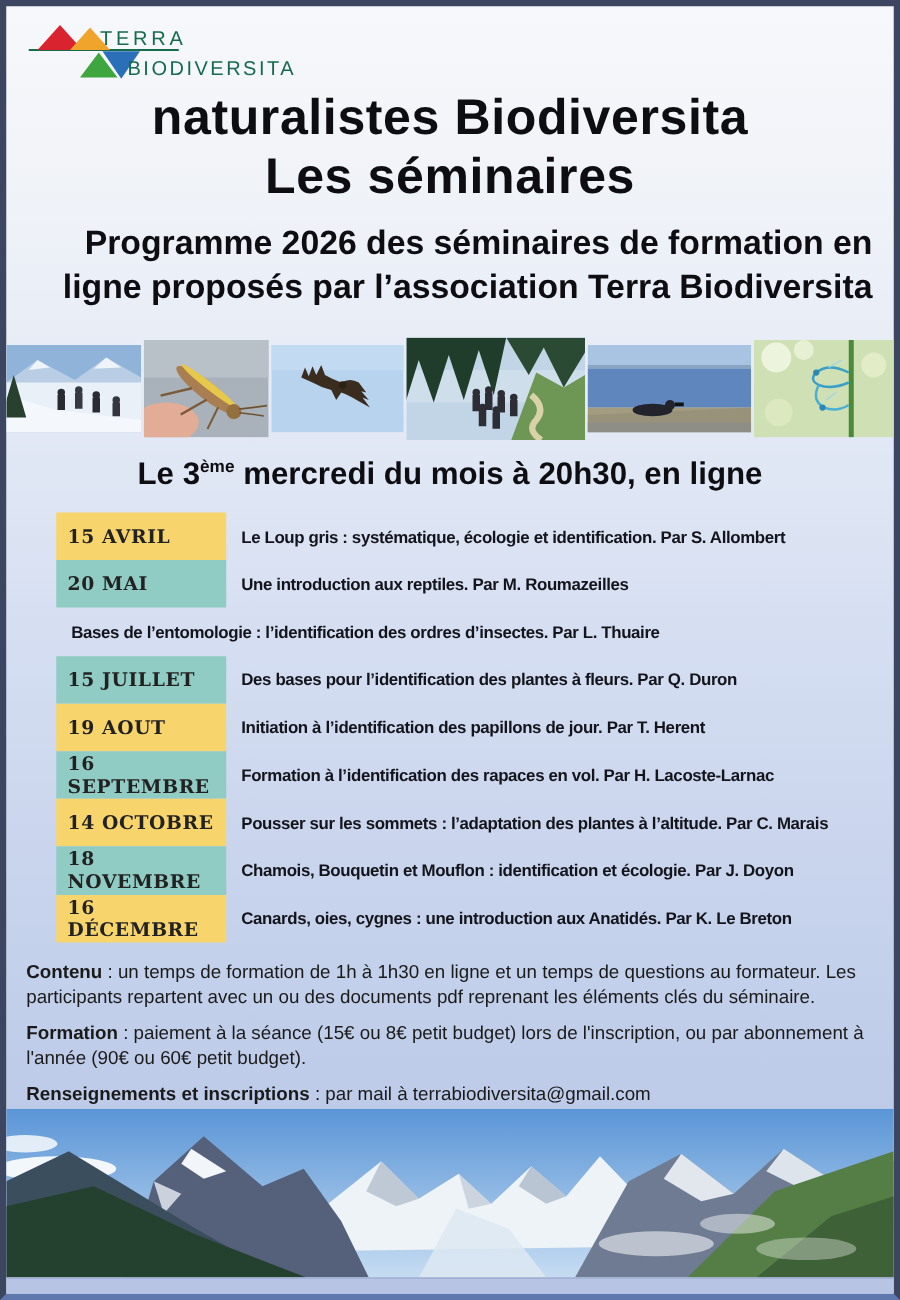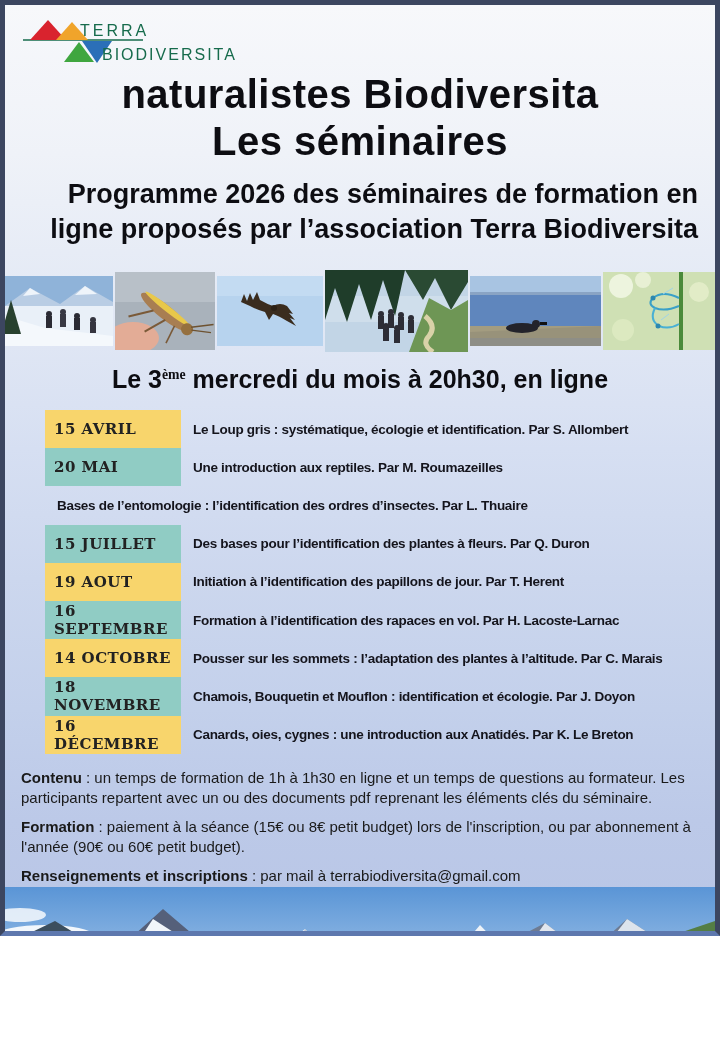--- a/index.html
+++ b/index.html
@@ -4,40 +4,40 @@
 <style>
   :root{
     --page_border:#3C4660; --date_yellow:#F8D56C; --date_teal:#90CCC4;
     --logo_green:#166B4C; --logo_red:#D9232E; --logo_orange:#F0A42B;
     --logo_tri_green:#3FA63F; --logo_blue:#2B6FB8; --ink:#0D0D12;
   }
   *{margin:0;padding:0;box-sizing:border-box;}
   html,body{width:720px;}
   body{font-family:"Liberation Sans",sans-serif;}
   .page{
-    position:relative;width:720px;height:936px;overflow:hidden;
+    position:relative;width:720px;height:1040px;overflow:hidden;
     border:5px solid var(--page_border);border-bottom:5px solid #5E78AE;
     background:linear-gradient(180deg,#f7f8fb 0%,#eff2f8 16%,#e3e9f5 32%,#d6dff2 48%,#ccd7ee 62%,#c3d0eb 76%,#bcc9e8 88%,#b9c6e6 100%);
   }
   
   .logo{position:absolute;left:13px;top:11px;width:230px;height:52px;}
   
   .title{position:absolute;top:66px;left:0;width:100%;text-align:center;
     font-weight:bold;font-size:40px;line-height:1.17;color:var(--ink);letter-spacing:0.5px;}
   .subtitle{position:absolute;top:172px;left:50%;transform:translateX(-50%);
     width:676px;text-align:right;font-weight:bold;font-size:27px;line-height:1.3;color:var(--ink);}
   
   .photo-strip{position:absolute;top:263px;left:0;width:710px;height:86px;
     display:flex;align-items:center;justify-content:space-between;}
   .photo{flex:0 0 auto;overflow:hidden;}
   .photo svg{display:block;}
   
   .schedule-heading{position:absolute;top:360px;left:0;width:100%;text-align:center;
     font-weight:bold;font-size:25px;color:var(--ink);}
-  .schedule-heading sup{font-size:0.55em;vertical-align:super;font-family:Liberation Serif, serif;}
+  .schedule-heading sup{font-size:0.55em;vertical-align:super;}
   .schedule{position:absolute;top:405px;left:17px;right:10px;}
   .session-row{display:flex;align-items:center;height:38.2px;padding-left:23px;}
   .date-cell{flex:0 0 136px;height:100%;display:flex;align-items:center;
     padding-left:9px;font-family:"DejaVu Serif",serif;font-weight:bold;
     font-size:15px;letter-spacing:0.5px;color:#222;}
   .date-cell.yellow{background:var(--date_yellow);}
   .date-cell.teal{background:var(--date_teal);}
   .desc-cell{padding-left:12px;font-size:13.5px;font-weight:600;letter-spacing:-0.3px;
     color:#14141c;white-space:nowrap;}
   

